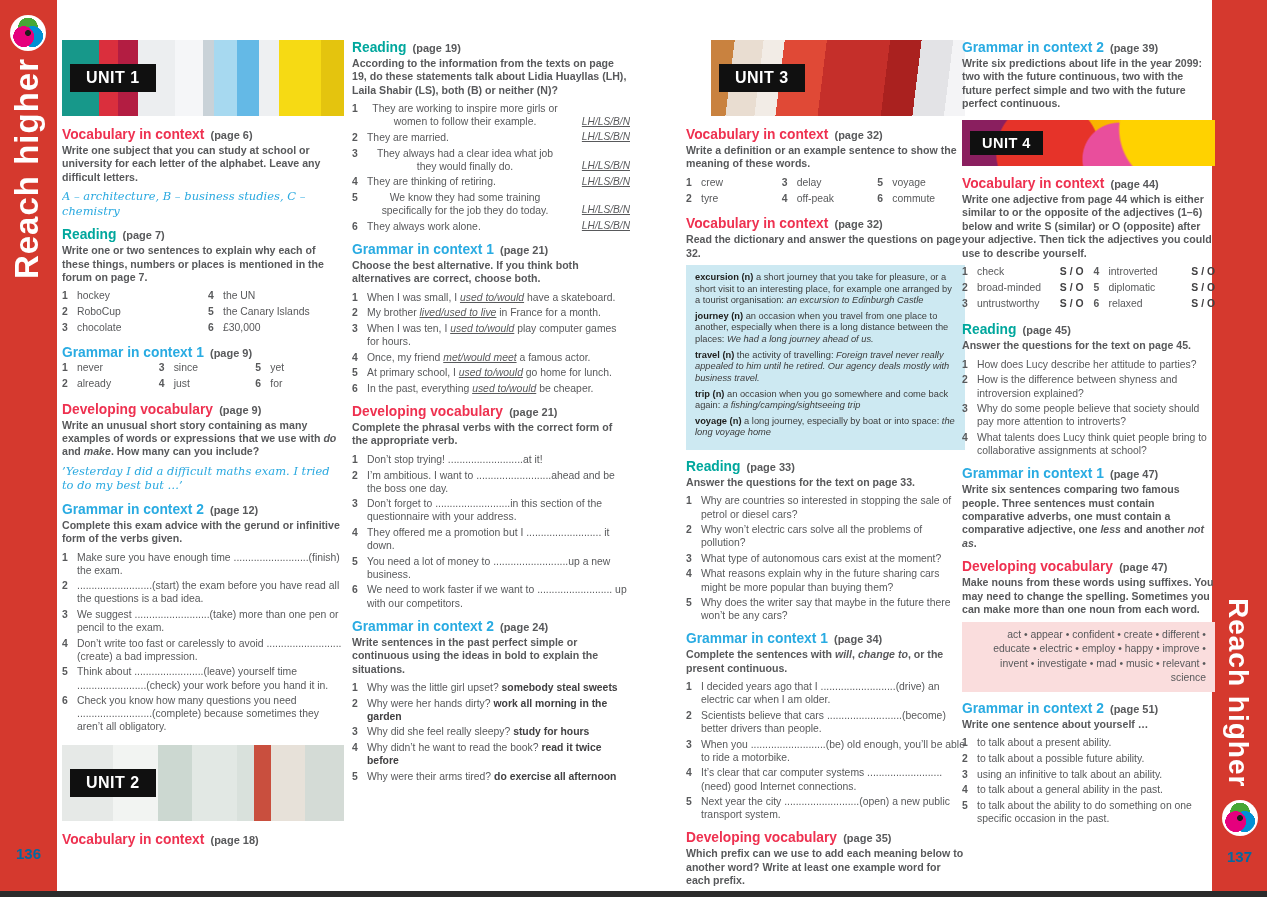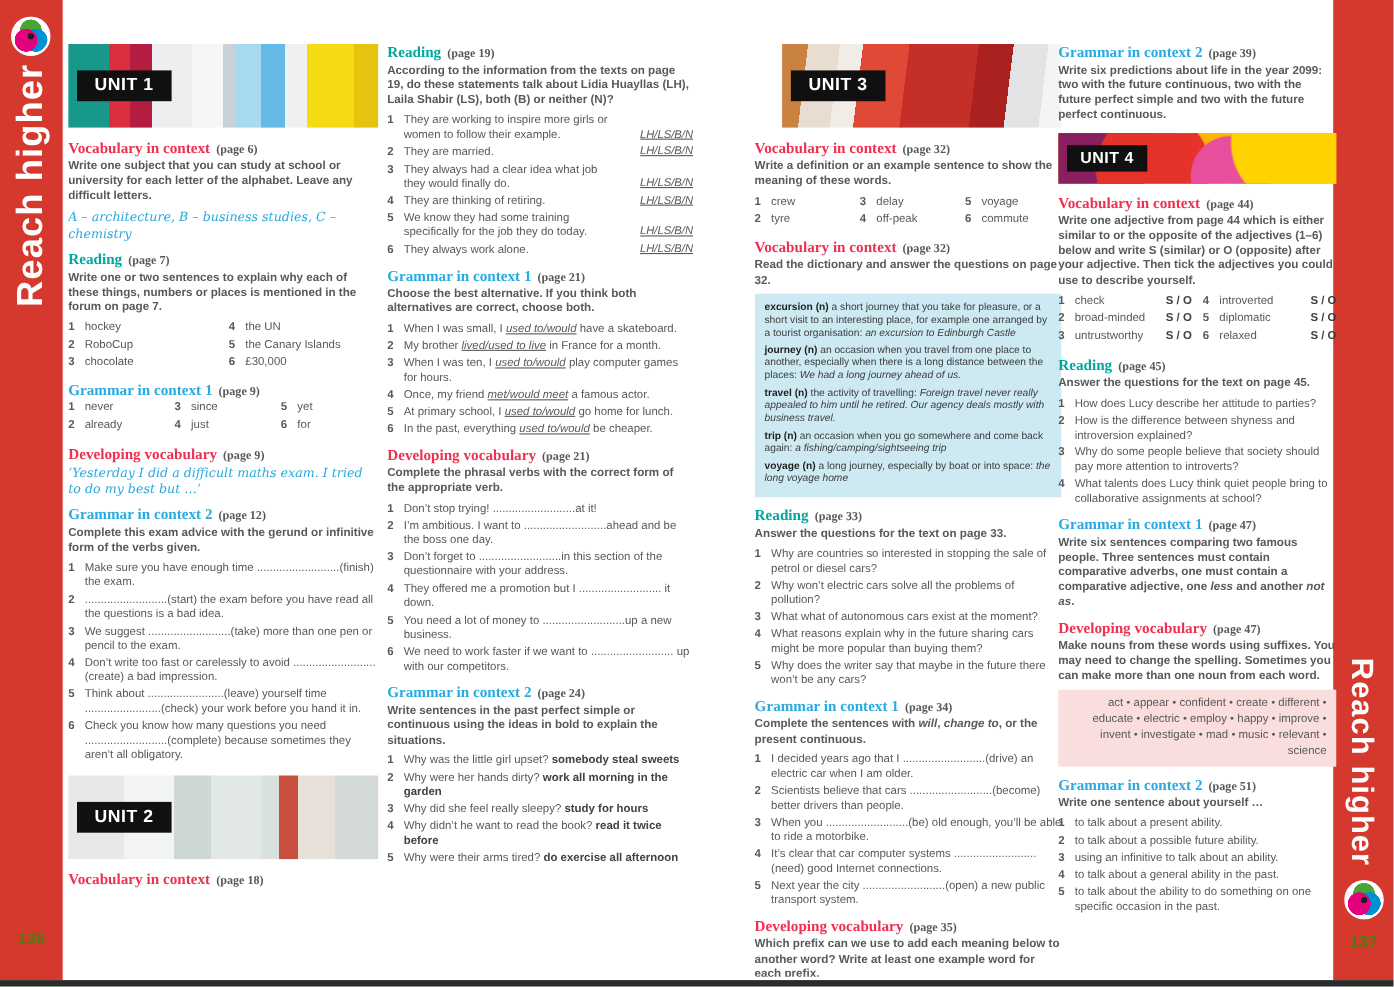--- a/index.html
+++ b/index.html
@@ -16,21 +16,21 @@
   .logo{position:absolute;width:36px;height:36px;border-radius:50%;
     background:
       radial-gradient(circle at 50% 50%, #1d1d1b 0 11%, rgba(0,0,0,0) 12%),
       radial-gradient(circle at 38% 60%, #e5007d 0 33%, rgba(0,0,0,0) 34%),
       radial-gradient(circle at 63% 60%, #0090d4 0 33%, rgba(0,0,0,0) 34%),
       radial-gradient(circle at 50% 35%, #46a735 0 33%, rgba(0,0,0,0) 34%),
       #fff;
     box-shadow:0 0 0 2px #fff inset;}
   .logo-left{left:10px;top:15px;}
   .logo-right{left:1222px;top:800px;}
-  .pg{position:absolute;color:#4d7c0f;font-weight:bold;font-size:15px;text-align:center;}
+  .pg{position:absolute;color:#0369a1;font-weight:bold;font-size:15px;text-align:center;}
   .pg-left{left:0;width:57px;top:845px;}
   .pg-right{left:1212px;width:55px;top:848px;}
   
   .col{position:absolute;top:40px;height:848px;overflow:hidden;}
   .col1{left:62px;width:282px;}
   .col2{left:352px;width:278px;}
   .col3{left:686px;width:279px;}
   .col4{left:962px;width:253px;}
   
   .banner{height:76px;margin-bottom:11px;position:relative;overflow:hidden;}
@@ -48,29 +48,29 @@
     #e04936 28% 44%,#c52f2a 44% 68%,#aa211f 68% 80%,#e3e3e6 80% 92%,#f4f4f6 92% 100%);margin-left:25px;}
   .paint{background:
     radial-gradient(circle at 85% 20%, #ffd200 0 26%, rgba(0,0,0,0) 27%),
     radial-gradient(circle at 62% 85%, #e94e9c 0 22%, rgba(0,0,0,0) 23%),
     radial-gradient(circle at 34% 70%, #e63329 0 30%, rgba(0,0,0,0) 31%),
     radial-gradient(circle at 8% 25%, #8a1f5f 0 28%, rgba(0,0,0,0) 29%),
     radial-gradient(circle at 30% 10%, #2b6db5 0 16%, rgba(0,0,0,0) 17%),
     linear-gradient(90deg,#f39200,#ffd200);}
   
   .section{margin-bottom:9px;}
-  .heading{font-size:13.8px;font-weight:bold;margin-bottom:1px;font-family:Liberation Serif, serif;}
+  .heading{font-size:13.8px;font-weight:bold;margin-bottom:1px;}
   .c-red{color:#ee3150;} .c-teal{color:#00a79d;} .c-blue{color:#29abe2;}
   .pageref{font-size:11px;color:#58595b;font-weight:bold;}
   .lead{font-weight:bold;color:#58595b;font-size:10.6px;line-height:1.27;margin:2px 0 5px;}
   .list{font-size:10.4px;color:#58595b;line-height:1.26;margin-bottom:3px;}
   .item{display:flex;margin-bottom:2.5px;break-inside:avoid;}
   .num{font-weight:bold;width:15px;flex:none;}
   .body{flex:1;display:flex;justify-content:space-between;align-items:flex-end;gap:6px;}
-  .body .t{max-width:196px;}
+  .body .t{max-width:196px;text-align:center;}
   .cols2{column-count:2;column-gap:10px;}
   .cols3{column-count:3;column-gap:8px;}
   .tag{font-style:italic;text-decoration:underline;white-space:nowrap;font-size:10.2px;}
   .sg-i{font-style:italic;} .sg-b{font-weight:bold;color:#414042;text-align:right;}
   .sg-iu{font-style:italic;text-decoration:underline;}
   .script{font-family:"DejaVu Serif",serif;font-style:italic;color:#2aa9e0;
           font-size:11.5px;line-height:1.25;margin:2px 0 4px;}
   .dictbox{background:#cde9f2;padding:7px 9px;font-size:9.3px;line-height:1.25;color:#3c3c3c;margin:4px 0 6px;}
   .dentry{margin-bottom:4px;}
   .dterm{font-weight:bold;color:#1d1d1b;}
@@ -179,20 +179,21 @@
         <div class="item">
           <span class="num">6</span>
           <span class="body">
             <span>for</span>
           </span>
         </div>
       </div>
     </div>
     <div class="section">
       <div class="heading"><span class="c-red">Developing vocabulary</span><span class="pageref">&nbsp;&nbsp;(page 9)</span></div>
+      <div class="lead">Write an unusual short story containing as many examples of words or expressions that we use with <span class="sg-i">do</span> and <span class="sg-i">make</span>. How many can you include?</div>
       <div class="script">’Yesterday I did a difficult maths exam. I tried to do my best but …’</div>
     </div>
     <div class="section">
       <div class="heading"><span class="c-blue">Grammar in context 2</span><span class="pageref">&nbsp;&nbsp;(page 12)</span></div>
       <div class="lead">Complete this exam advice with the gerund or infinitive form of the verbs given.</div>
       <div class="list">
         <div class="item">
           <span class="num">1</span>
           <span class="body">
             <span>Make sure you have enough time ..........................(finish) the exam.</span>
@@ -476,21 +477,21 @@
         </div>
         <div class="item">
           <span class="num">2</span>
           <span class="body">
             <span>Why won’t electric cars solve all the problems of pollution?</span>
           </span>
         </div>
         <div class="item">
           <span class="num">3</span>
           <span class="body">
-            <span>What what of autonomous cars exist at the moment?</span>
+            <span>What type of autonomous cars exist at the moment?</span>
           </span>
         </div>
         <div class="item">
           <span class="num">4</span>
           <span class="body">
             <span>What reasons explain why in the future sharing cars might be more popular than buying them?</span>
           </span>
         </div>
         <div class="item">
           <span class="num">5</span>

